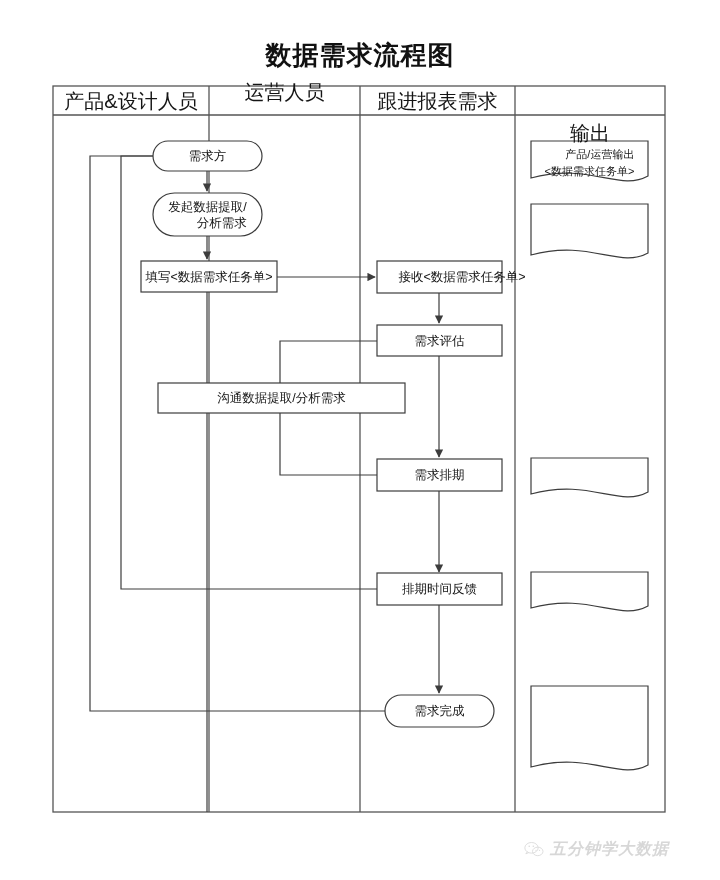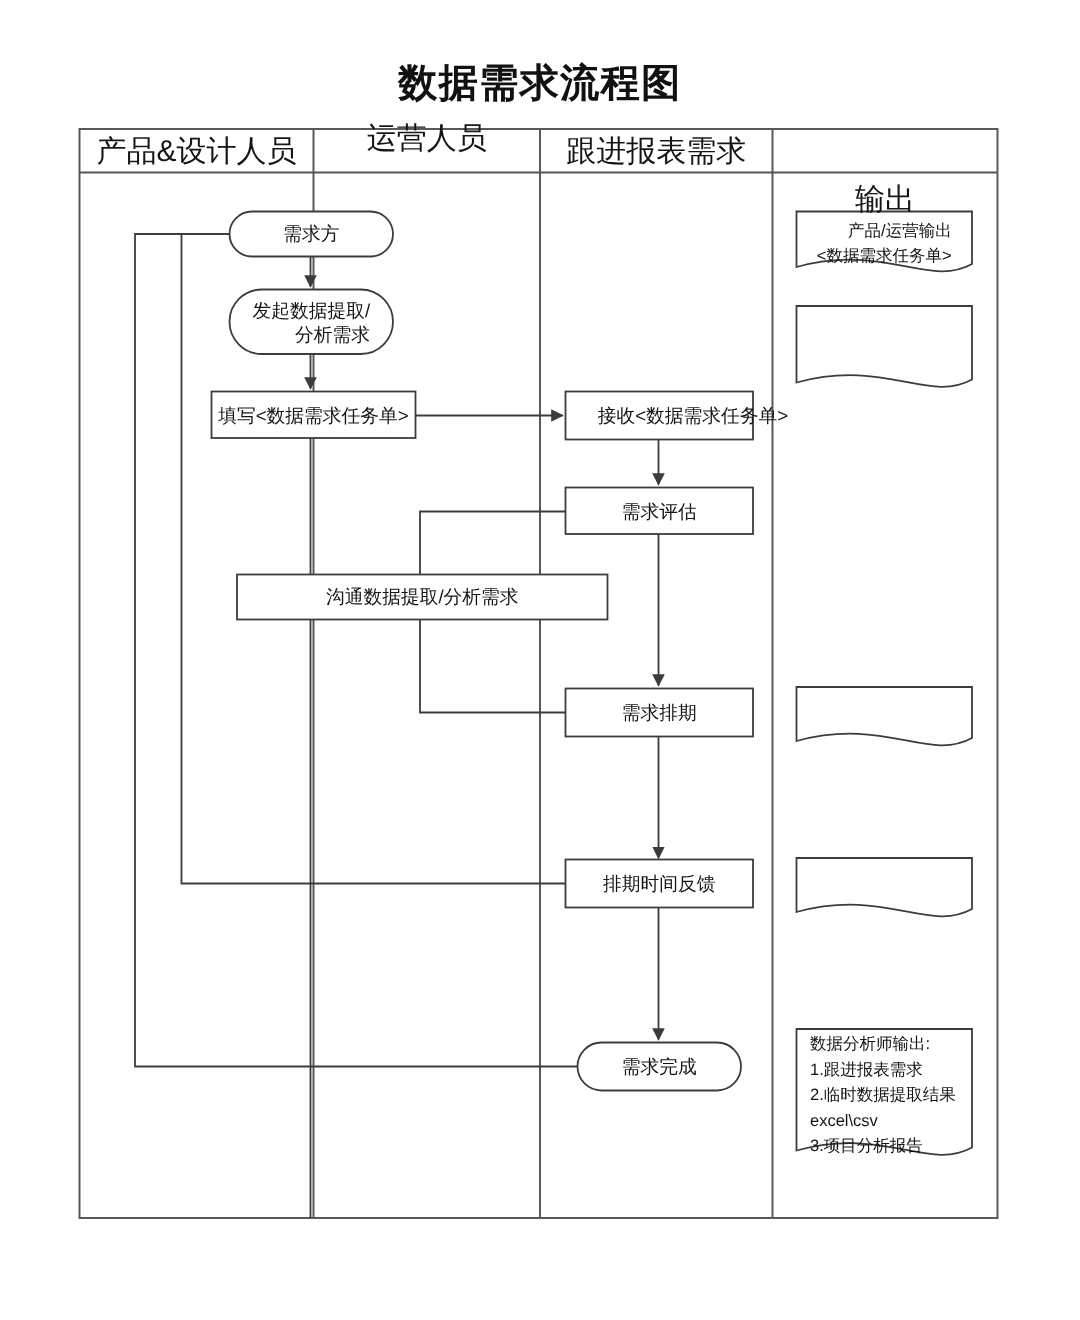--- a/index.html
+++ b/index.html
@@ -169,20 +169,27 @@
   <div class="node-label" style="left:209px; top:276.5px;">填写&lt;数据需求任务单&gt;</div>
   <div class="node-label" style="left:462px; top:277px;">接收&lt;数据需求任务单&gt;</div>
   <div class="node-label" style="left:439.5px; top:340.5px;">需求评估</div>
   <div class="node-label" style="left:281.5px; top:398px;">沟通数据提取/分析需求</div>
   <div class="node-label" style="left:439.5px; top:475px;">需求排期</div>
   <div class="node-label" style="left:439.5px; top:589px;">排期时间反馈</div>
   <div class="node-label" style="left:439.5px; top:711px;">需求完成</div>
 
   <div class="node-label doc" style="left:589.5px; top:163px;">产品/运营输出
 &lt;数据需求任务单&gt;</div>
-  <div class="node-label doc left" style="left:540px; top:731px;">数据分析师输出:
-1.跟进报表需求
-2.临时数据提取结果
-excel\csv
-3.项目分析报告</div>
 
+  <div class="watermark">
+    <svg class="wm-icon" viewBox="0 0 24 20">
+      <ellipse cx="9" cy="8" rx="8" ry="6.4" fill="none" stroke="#8a8a8a" stroke-width="1.1"></ellipse>
+      <circle cx="6.3" cy="6.2" r="0.95" fill="#8a8a8a"></circle>
+      <circle cx="11.2" cy="6.2" r="0.95" fill="#8a8a8a"></circle>
+      <path d="M 4 12.6 L 2.2 15.2 L 5.6 13.8" fill="none" stroke="#8a8a8a" stroke-width="1.1"></path>
+      <ellipse cx="16.5" cy="12.3" rx="6.3" ry="5.1" fill="none" stroke="#8a8a8a" stroke-width="1.1"></ellipse>
+      <circle cx="14.5" cy="11" r="0.8" fill="#8a8a8a"></circle>
+      <circle cx="18.6" cy="11" r="0.8" fill="#8a8a8a"></circle>
+    </svg>
+    <span class="wm-text">五分钟学大数据</span>
+  </div>
 
 </div>
 
 </body></html>

